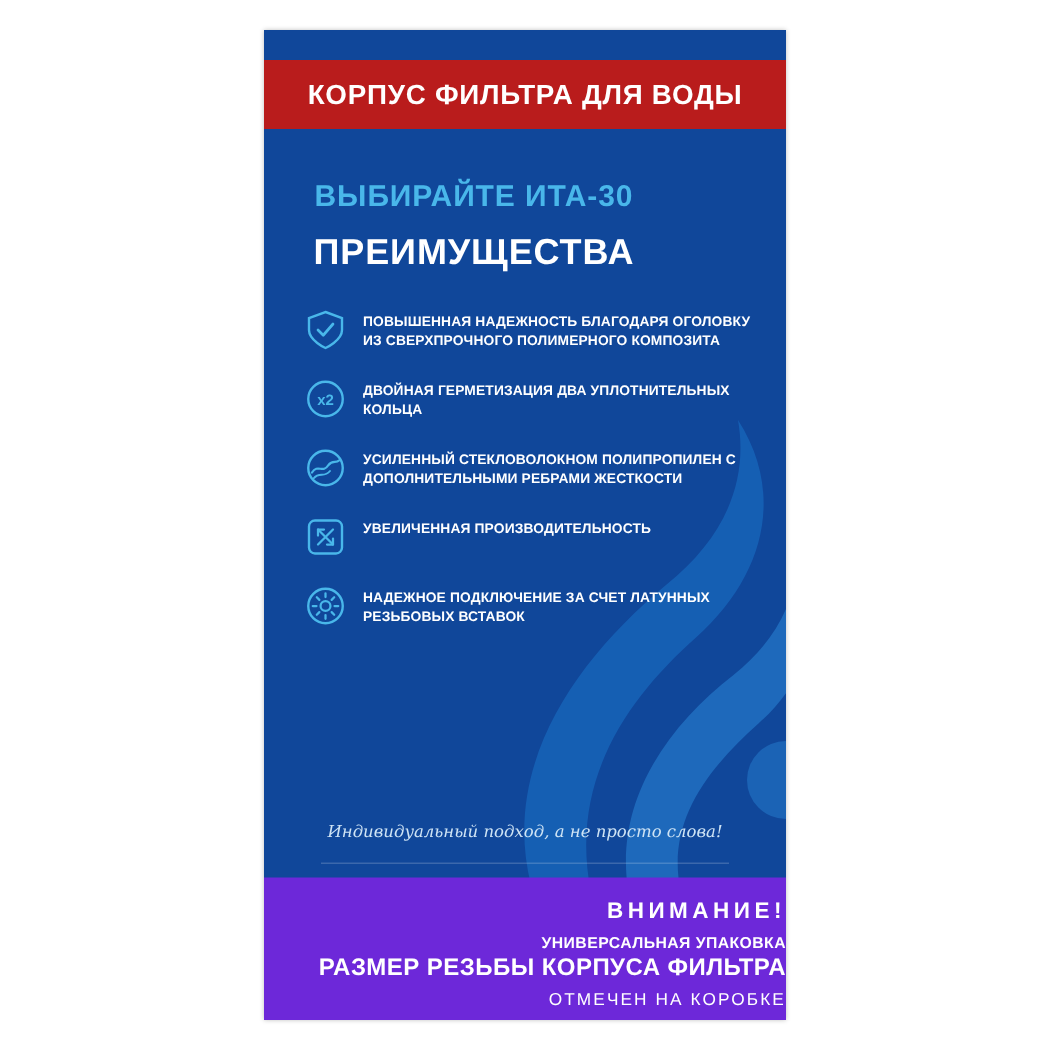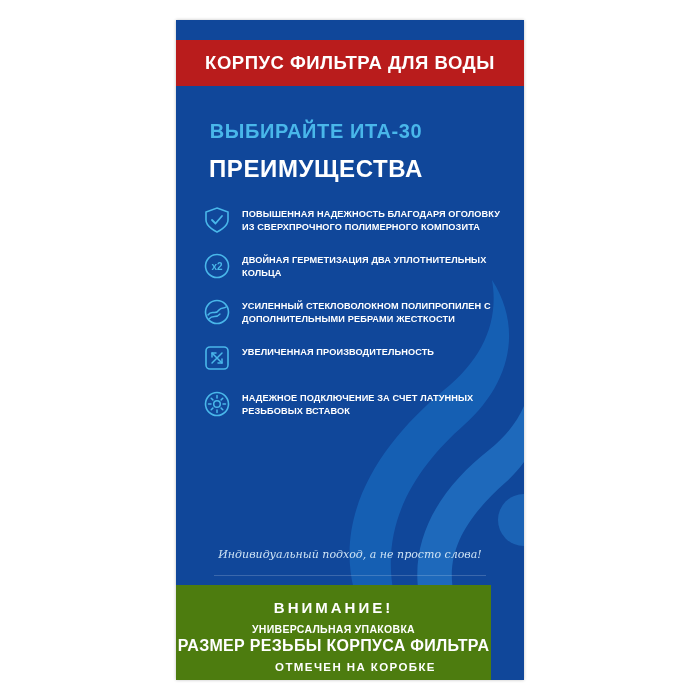--- a/index.html
+++ b/index.html
@@ -131,25 +131,25 @@
     font-style: italic;
     font-size: 11px;
     z-index: 3;
   }
 
   
   .bottom-banner {
     position: absolute;
     left: 0;
     bottom: 0;
-    width: 315px;
+    width: 348px;
     height: 95px;
-    background: #4d7c0f;
+    background: #6d28d9;
     z-index: 4;
-    text-align: center;
+    text-align: right;
     color: #ffffff;
   }
   .bb-title {
     margin-top: 14px;
     font-size: 15px;
     font-weight: bold;
     letter-spacing: 3px;
   }
   .bb-line {
     margin-top: 7px;
@@ -159,21 +159,21 @@
   }
   .bb-line2 {
     margin-top: 2px;
     font-size: 16px;
     font-weight: bold;
     letter-spacing: 0.3px;
   }
   .bb-line3 {
     margin-top: 6px;
     font-size: 11.5px;
-    font-weight: bold;
+    font-weight: normal;
     letter-spacing: 1.4px;
     margin-left: 44px;
   }
   
   .sep {
     position: absolute;
     left: 38px;
     bottom: 104px;
     width: 272px;
     height: 1px;

